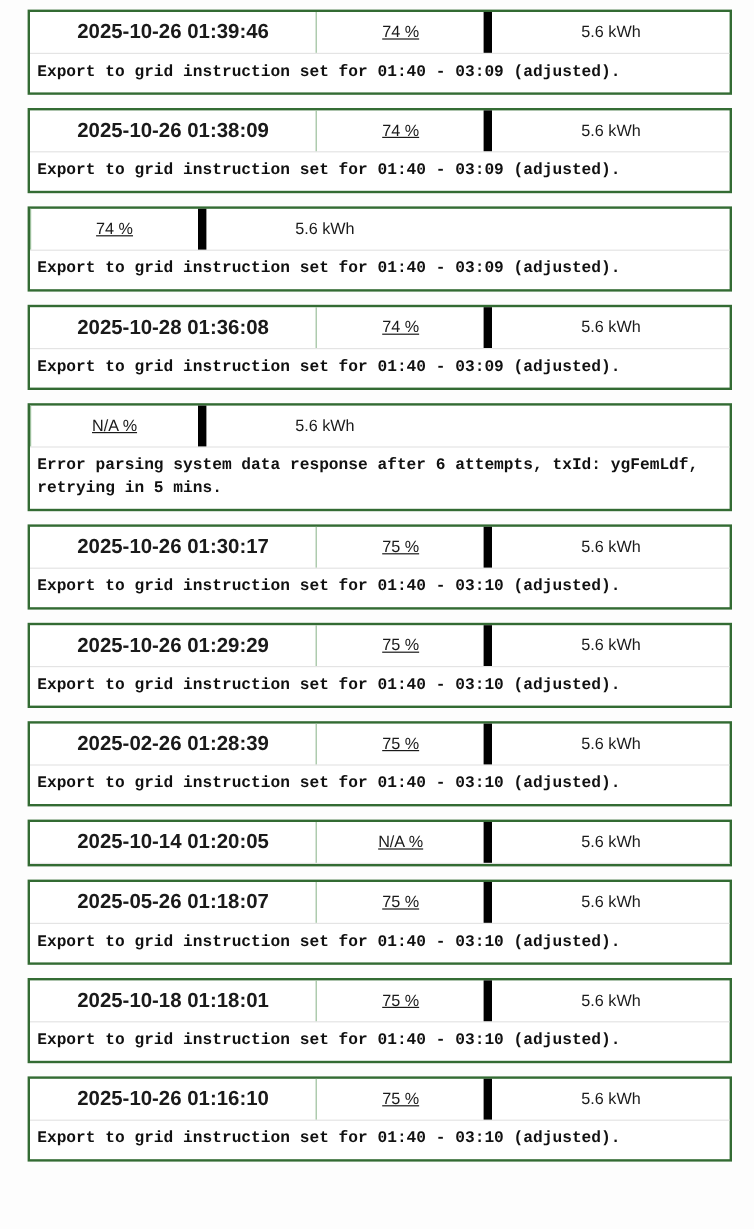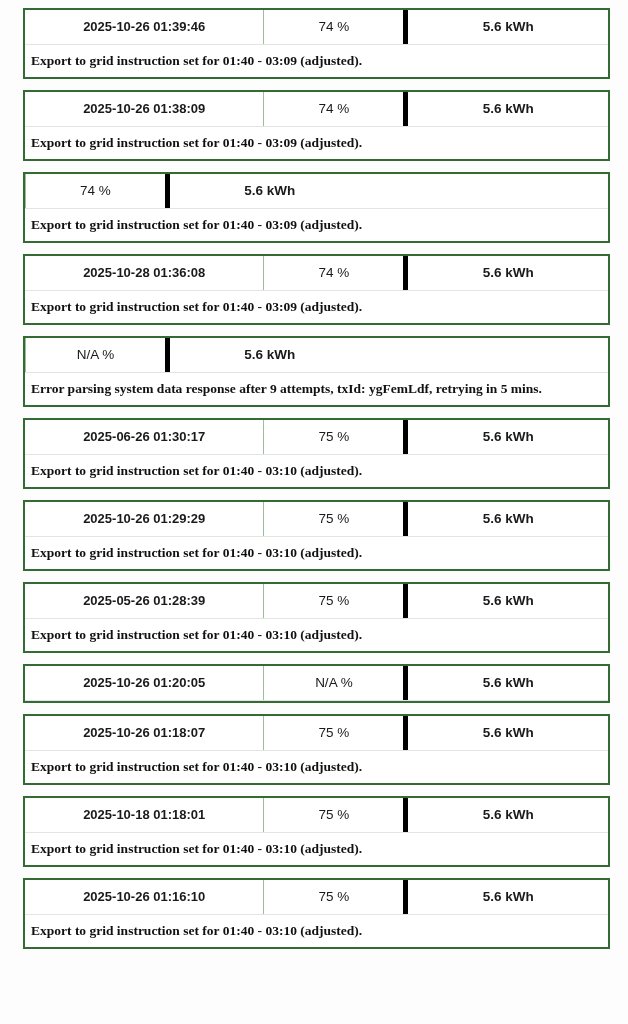--- a/index.html
+++ b/index.html
@@ -25,35 +25,35 @@
   .cell {
     height: 34px;
     line-height: 34px;
     text-align: center;
     overflow: hidden;
     white-space: nowrap;
   }
   .cell-timestamp {
     width: 40.9%;
     font-weight: bold;
-    font-size: 13px;
+    font-size: 17px;
   }
   .cell-soc {
     width: 24.0%;
     font-size: 13.5px;
     border-left: 1px solid #9bbf9b;
+    text-decoration: underline;
   }
   .cell-energy {
     width: 35.1%;
     font-size: 13.5px;
-    border-left: 5px solid #000000;
-    font-weight: bold;
+    border-left: 7px solid #000000;
   }
   .card-message {
-    font-family: Liberation Serif, serif;
+    font-family: Liberation Mono, monospace;
     font-weight: bold;
     font-size: 13.5px;
     line-height: 19px;
     padding: 6px 6px 7px 6px;
     color: #111111;
     word-wrap: break-word;
   }
 </style>
 </head>
 <body>
@@ -92,61 +92,61 @@
       <div class="cell cell-energy">5.6 kWh</div>
     </div>
     <div class="card-message">Export to grid instruction set for 01:40 - 03:09 (adjusted).</div>
   </div>
 
   <div class="card">
     <div class="card-header">
       <div class="cell cell-soc">N/A %</div>
       <div class="cell cell-energy">5.6 kWh</div>
     </div>
-    <div class="card-message">Error parsing system data response after 9 attempts, txId: ygFemLdf, retrying in 5 mins.</div>
+    <div class="card-message">Error parsing system data response after 6 attempts, txId: ygFemLdf, retrying in 5 mins.</div>
   </div>
 
   <div class="card">
     <div class="card-header">
-      <div class="cell cell-timestamp">2025-06-26 01:30:17</div>
+      <div class="cell cell-timestamp">2025-10-26 01:30:17</div>
       <div class="cell cell-soc">75 %</div>
       <div class="cell cell-energy">5.6 kWh</div>
     </div>
     <div class="card-message">Export to grid instruction set for 01:40 - 03:10 (adjusted).</div>
   </div>
 
   <div class="card">
     <div class="card-header">
       <div class="cell cell-timestamp">2025-10-26 01:29:29</div>
       <div class="cell cell-soc">75 %</div>
       <div class="cell cell-energy">5.6 kWh</div>
     </div>
     <div class="card-message">Export to grid instruction set for 01:40 - 03:10 (adjusted).</div>
   </div>
 
   <div class="card">
     <div class="card-header">
-      <div class="cell cell-timestamp">2025-05-26 01:28:39</div>
+      <div class="cell cell-timestamp">2025-02-26 01:28:39</div>
       <div class="cell cell-soc">75 %</div>
       <div class="cell cell-energy">5.6 kWh</div>
     </div>
     <div class="card-message">Export to grid instruction set for 01:40 - 03:10 (adjusted).</div>
   </div>
 
   <div class="card">
     <div class="card-header">
-      <div class="cell cell-timestamp">2025-10-26 01:20:05</div>
+      <div class="cell cell-timestamp">2025-10-14 01:20:05</div>
       <div class="cell cell-soc">N/A %</div>
       <div class="cell cell-energy">5.6 kWh</div>
     </div>
   </div>
 
   <div class="card">
     <div class="card-header">
-      <div class="cell cell-timestamp">2025-10-26 01:18:07</div>
+      <div class="cell cell-timestamp">2025-05-26 01:18:07</div>
       <div class="cell cell-soc">75 %</div>
       <div class="cell cell-energy">5.6 kWh</div>
     </div>
     <div class="card-message">Export to grid instruction set for 01:40 - 03:10 (adjusted).</div>
   </div>
 
   <div class="card">
     <div class="card-header">
       <div class="cell cell-timestamp">2025-10-18 01:18:01</div>
       <div class="cell cell-soc">75 %</div>

